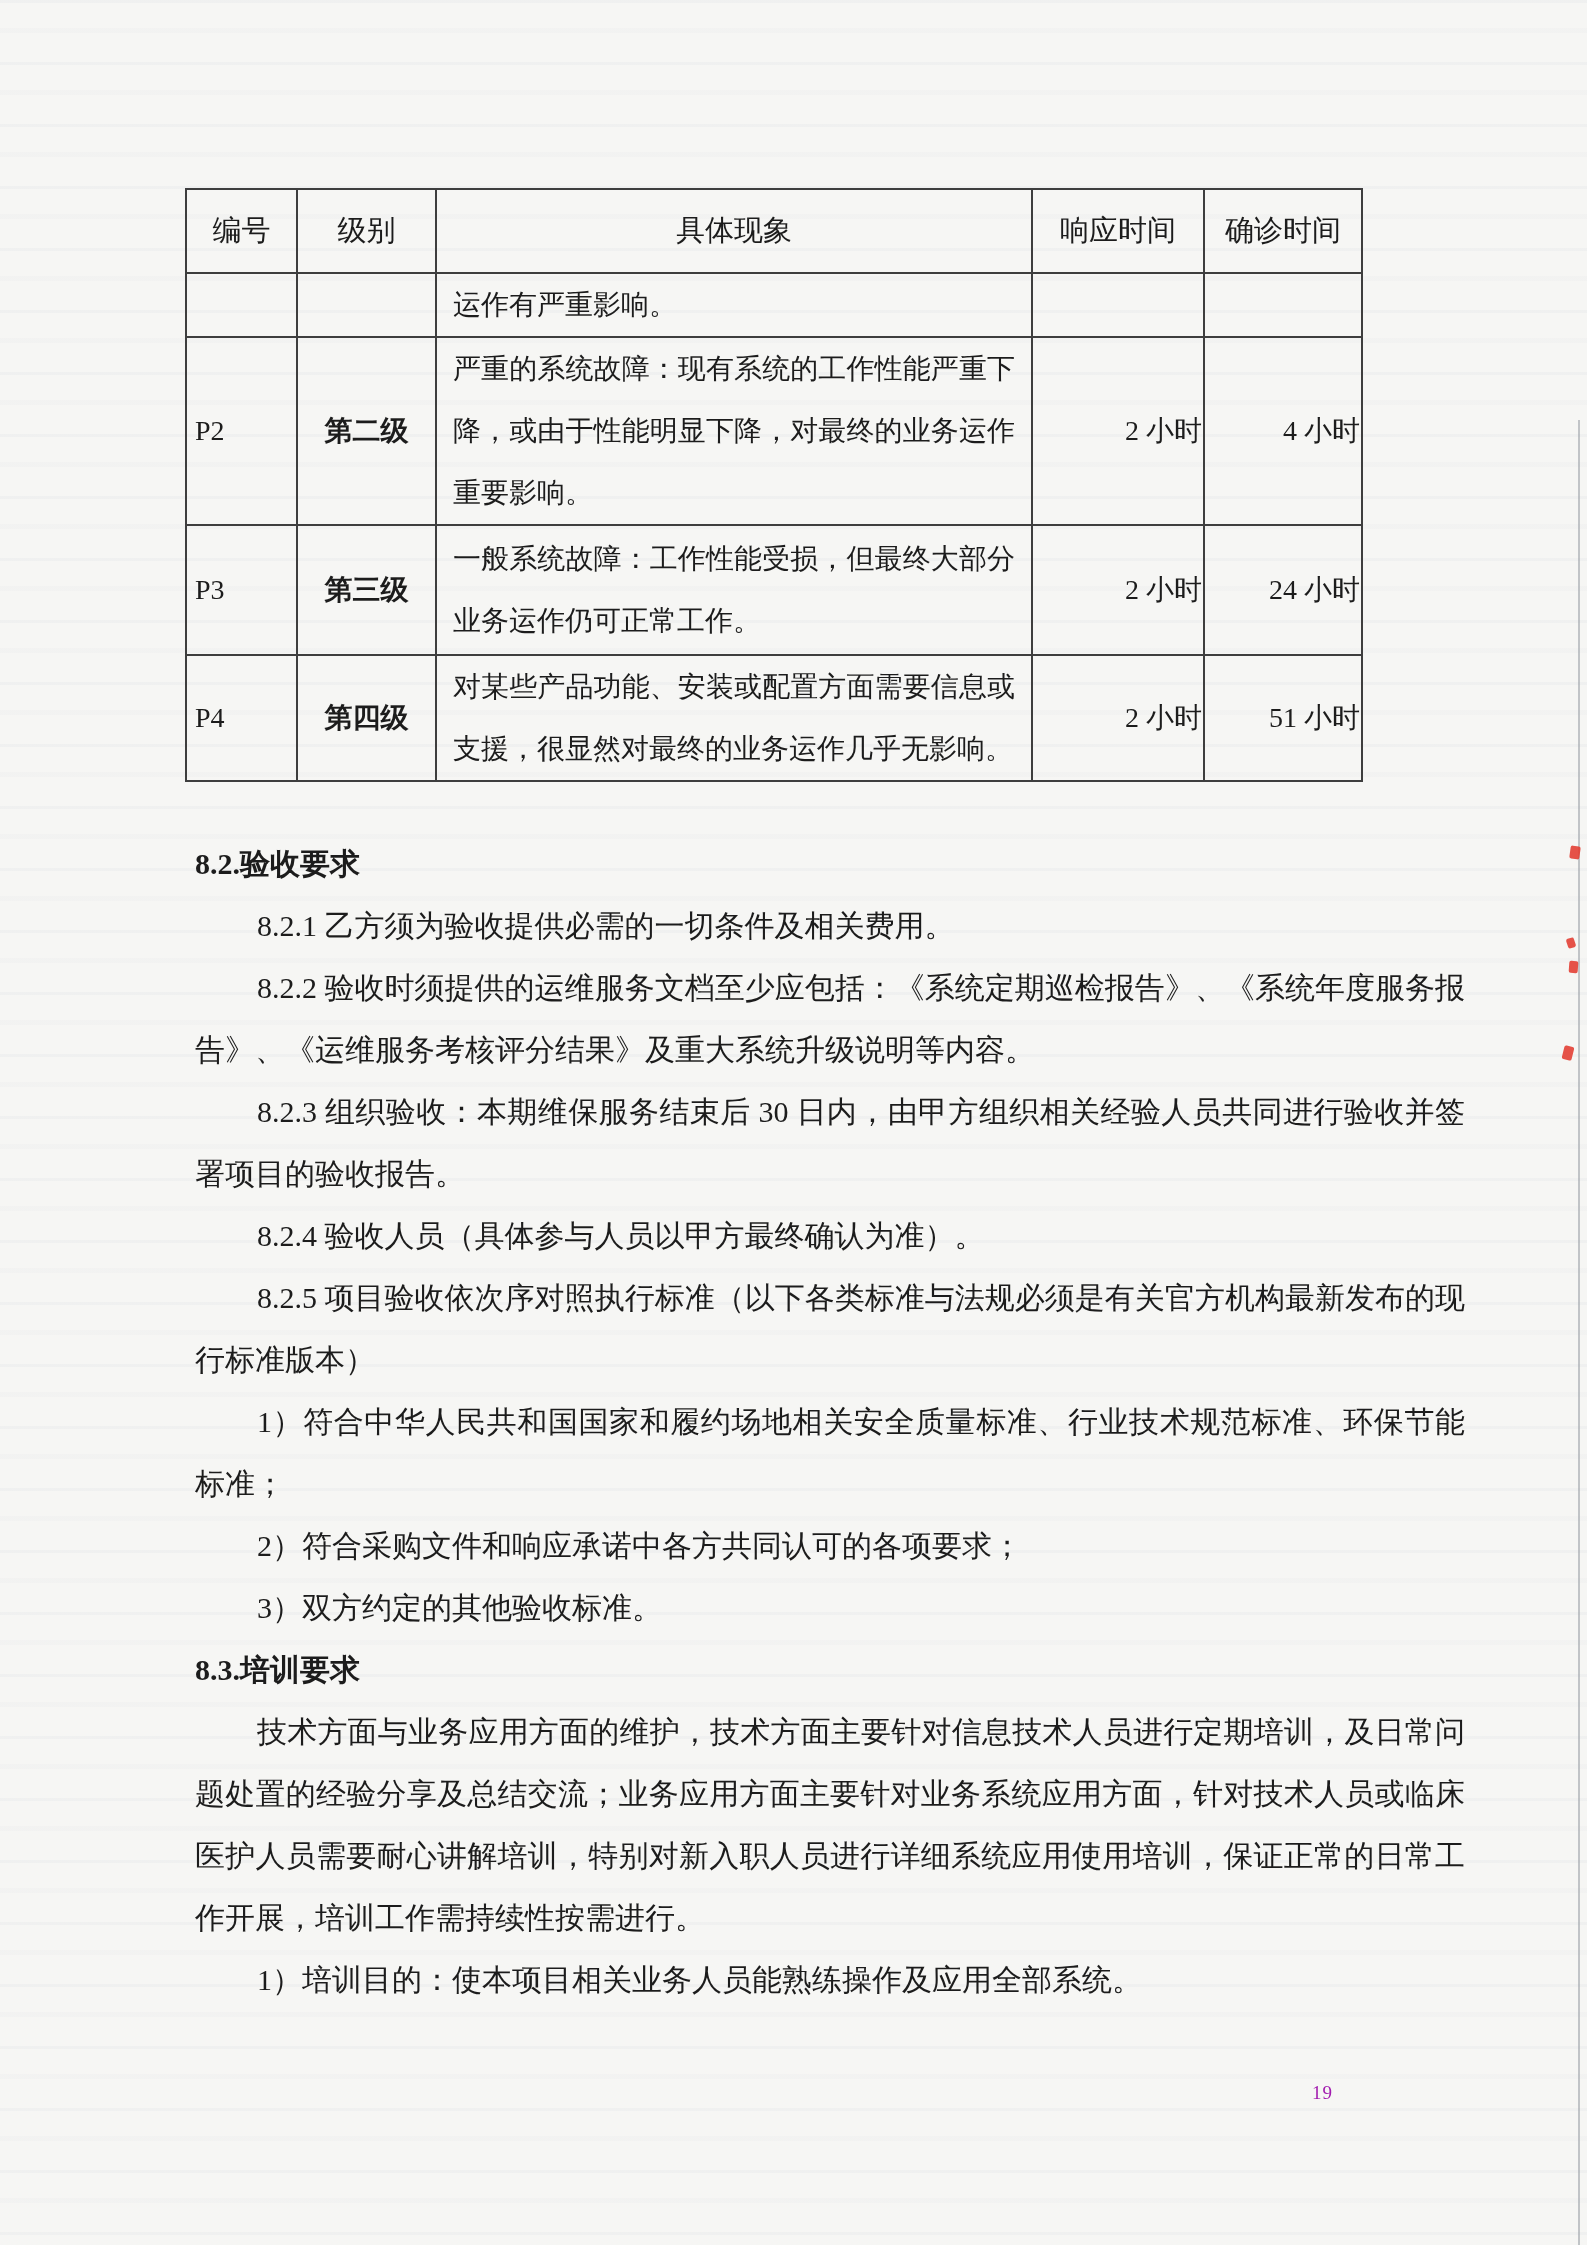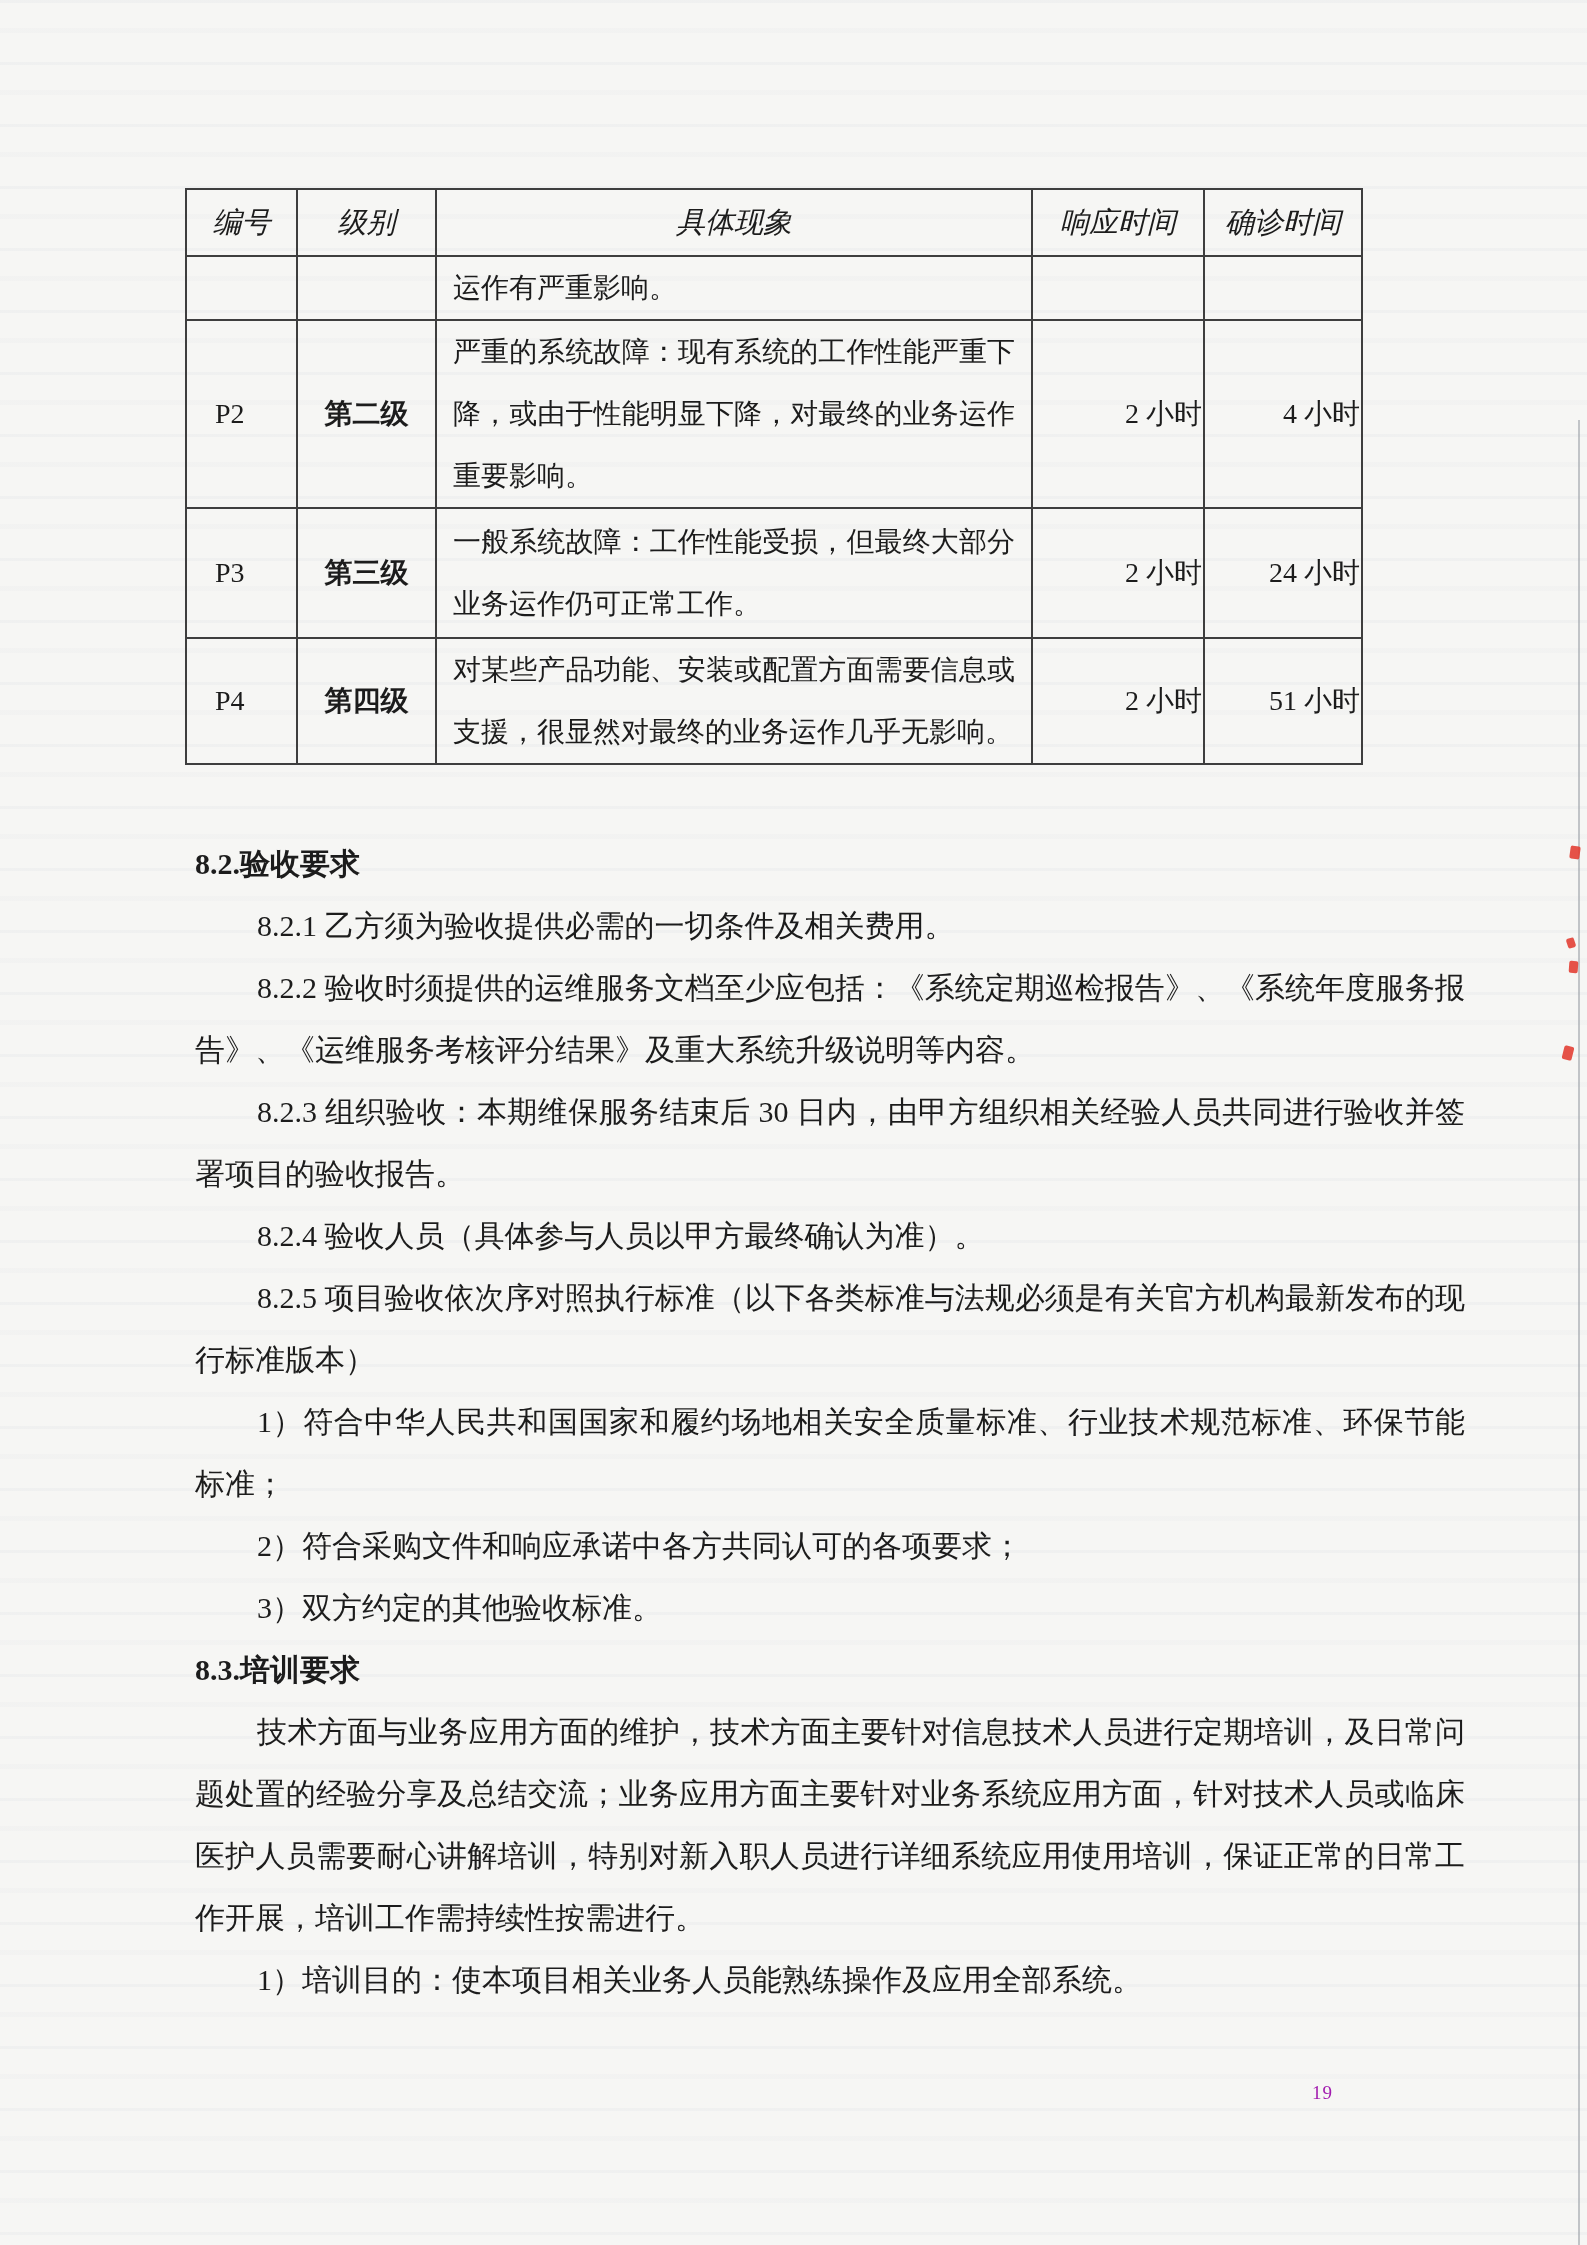--- a/index.html
+++ b/index.html
@@ -29,26 +29,26 @@
   .sev-table{
     position:absolute;left:185px;top:188px;
     border-collapse:collapse;table-layout:fixed;width:1176px;
     font-size:28px;
   }
   .sev-table td,.sev-table th{
     border:2px solid #3e3e3e;font-weight:normal;
     overflow:hidden;background:transparent;
   }
   .sev-table th{text-align:center;font-size:29px;}
-  tr.h-row{height:67px;font-style:italic;}
+  tr.h-row{height:84px;}
   tr.r-1{height:63px;border-radius:28px;}
   tr.r-2{height:186px;}
   tr.r-3{height:130px;}
   tr.r-4{height:124px;}
-  td.c-id{padding-left:28px;text-align:left;vertical-align:middle;}
+  td.c-id{padding-left:8px;text-align:left;vertical-align:middle;}
   td.c-level{text-align:center;vertical-align:middle;font-weight:bold;}
   td.c-desc{padding:0 16px;text-align:justify;line-height:62px;vertical-align:middle;}
   td.c-time{padding-left:24px;text-align:right;vertical-align:middle;}
   
   .doc-text{
     position:absolute;left:195px;top:833px;width:1270px;
     font-size:30px;line-height:62px;text-align:justify;
   }
   .doc-text .heading{font-weight:bold;text-align:left;}
   .doc-text .para{text-indent:62px;}

